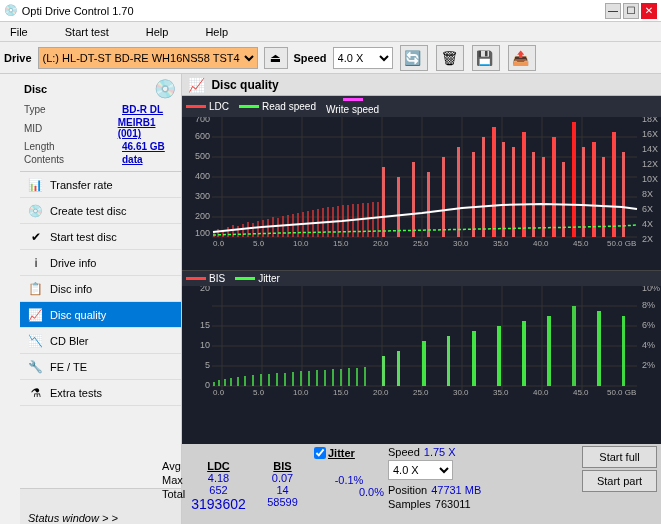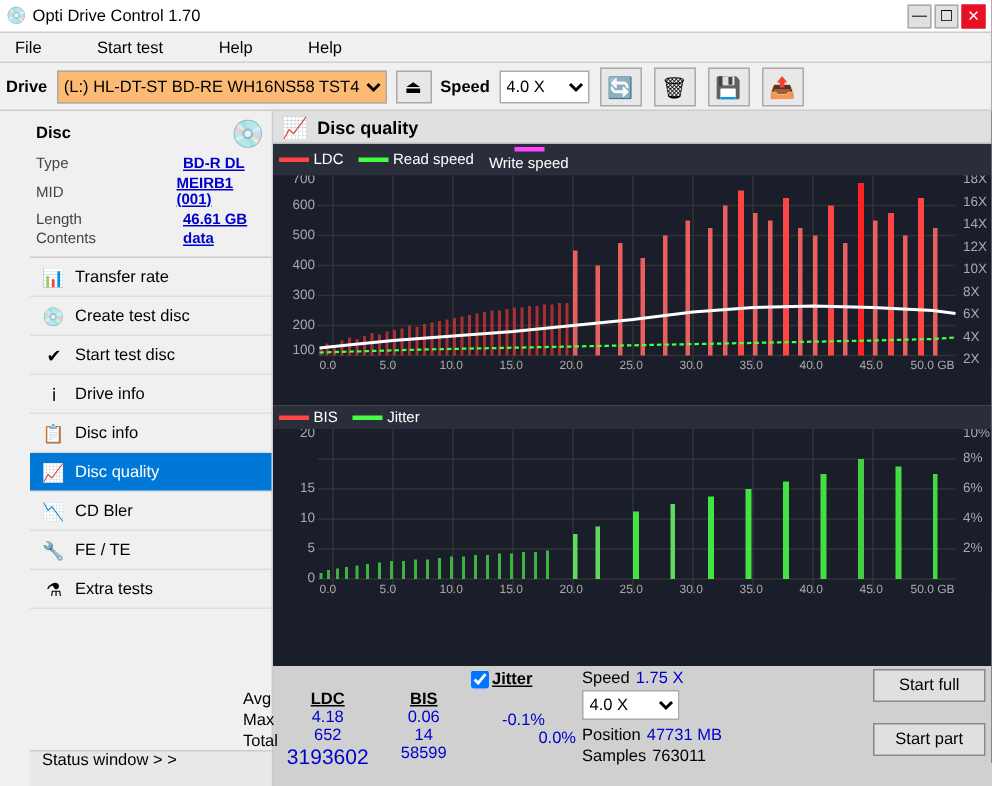--- a/index.html
+++ b/index.html
@@ -44,21 +44,21 @@
     .label-input { border: 1px solid #aaa; height: 16px; width: 72px; font-size: 10px; }
     .label-btn { width: 18px; height: 16px; margin-left: 2px; border: 1px solid #aaa; background: #e8e8e8; cursor: pointer; font-size: 10px; }
 
     
     .nav-item { height: 26px; display: flex; align-items: center; padding: 0 8px; gap: 6px; cursor: pointer; font-size: 11px; border-bottom: 1px solid #ddd; }
     .nav-item.active { background: #0078d7; color: white; }
     .nav-icon { width: 16px; height: 16px; display: flex; align-items: center; justify-content: center; font-size: 12px; }
     .nav-label { font-size: 11px; }
 
     
-    .status-bar-btn { height: 24px; display: flex; align-items: flex-start; padding: 0 8px; cursor: pointer; font-size: 11px; border-top: 1px solid #ccc; background: #e8e8e8; gap: 4px; }
+    .status-bar-btn { height: 36px; display: flex; align-items: flex-end; padding: 0 8px; cursor: pointer; font-size: 11px; border-top: 1px solid #ccc; background: #e8e8e8; gap: 4px; font-style: italic; }
 
     
     .content { flex: 1; background: #3a3a4a; overflow: hidden; display: flex; flex-direction: column; }
 
     
     .dq-header { background: #e0e0e0; height: 22px; display: flex; align-items: center; padding: 0 6px; gap: 6px; border-bottom: 1px solid #bbb; }
     .dq-icon { font-size: 14px; }
     .dq-title { font-weight: bold; font-size: 12px; }
     .start-btn { width: 75px; height: 22px; font-size: 11px; cursor: pointer; border: 1px solid #888; background: #e0e0e0; display: flex; align-items: center; justify-content: center; }
   </style>
@@ -411,21 +411,21 @@
       <div style="display:flex; flex-direction:column; min-width:65px;">
         <div style="height:14px;"></div>
         <span style="font-size:11px; font-weight:bold; text-decoration:underline; text-align:center;">LDC</span>
         <span style="font-size:11px; color:#0000cc; text-align:center;">4.18</span>
         <span style="font-size:11px; color:#0000cc; text-align:center;">652</span>
         <span style="font-size:14px; color:#0000cc; text-align:center;">3193602</span>
       </div>
       <div style="display:flex; flex-direction:column; min-width:55px;">
         <div style="height:14px;"></div>
         <span style="font-size:11px; font-weight:bold; text-decoration:underline; text-align:center;">BIS</span>
-        <span style="font-size:11px; color:#0000cc; text-align:center;">0.06</span>
+        <span style="font-size:11px; color:#0000cc; text-align:center;">0.07</span>
         <span style="font-size:11px; color:#0000cc; text-align:center;">14</span>
         <span style="font-size:11px; color:#0000cc; text-align:center;">58599</span>
       </div>
 
       <div style="display:flex; flex-direction:column; min-width:70px;">
         <div style="display:flex; align-items:center; gap:2px; height:14px;">
           <input type="checkbox" checked="" style="width: 12px; height: 12px;">
           <span style="font-size:11px; font-weight:bold; text-decoration:underline;">Jitter</span>
         </div>
         <div style="height:14px;"></div>
@@ -450,19 +450,19 @@
           <span style="font-size:11px; color:#000;">763011</span>
         </div>
       </div>
 
       <div style="display:flex; flex-direction:column; position:absolute; left:162px; font-size:11px; color:#000; margin-top:14px;">
         <span style="margin-top:0px;">Avg</span>
         <span style="margin-top:2px;">Max</span>
         <span style="margin-top:2px;">Total</span>
       </div>
 
-      <div style="display:flex; flex-direction:column; gap:14px; margin-left:auto;border-radius:20px;">
+      <div style="display:flex; flex-direction:column; gap:2px; margin-left:auto;border-radius:20px;">
         <button class="start-btn">Start full</button>
         <button class="start-btn">Start part</button>
       </div>
     </div>
   </div>
 </div>
 
 </body></html>

